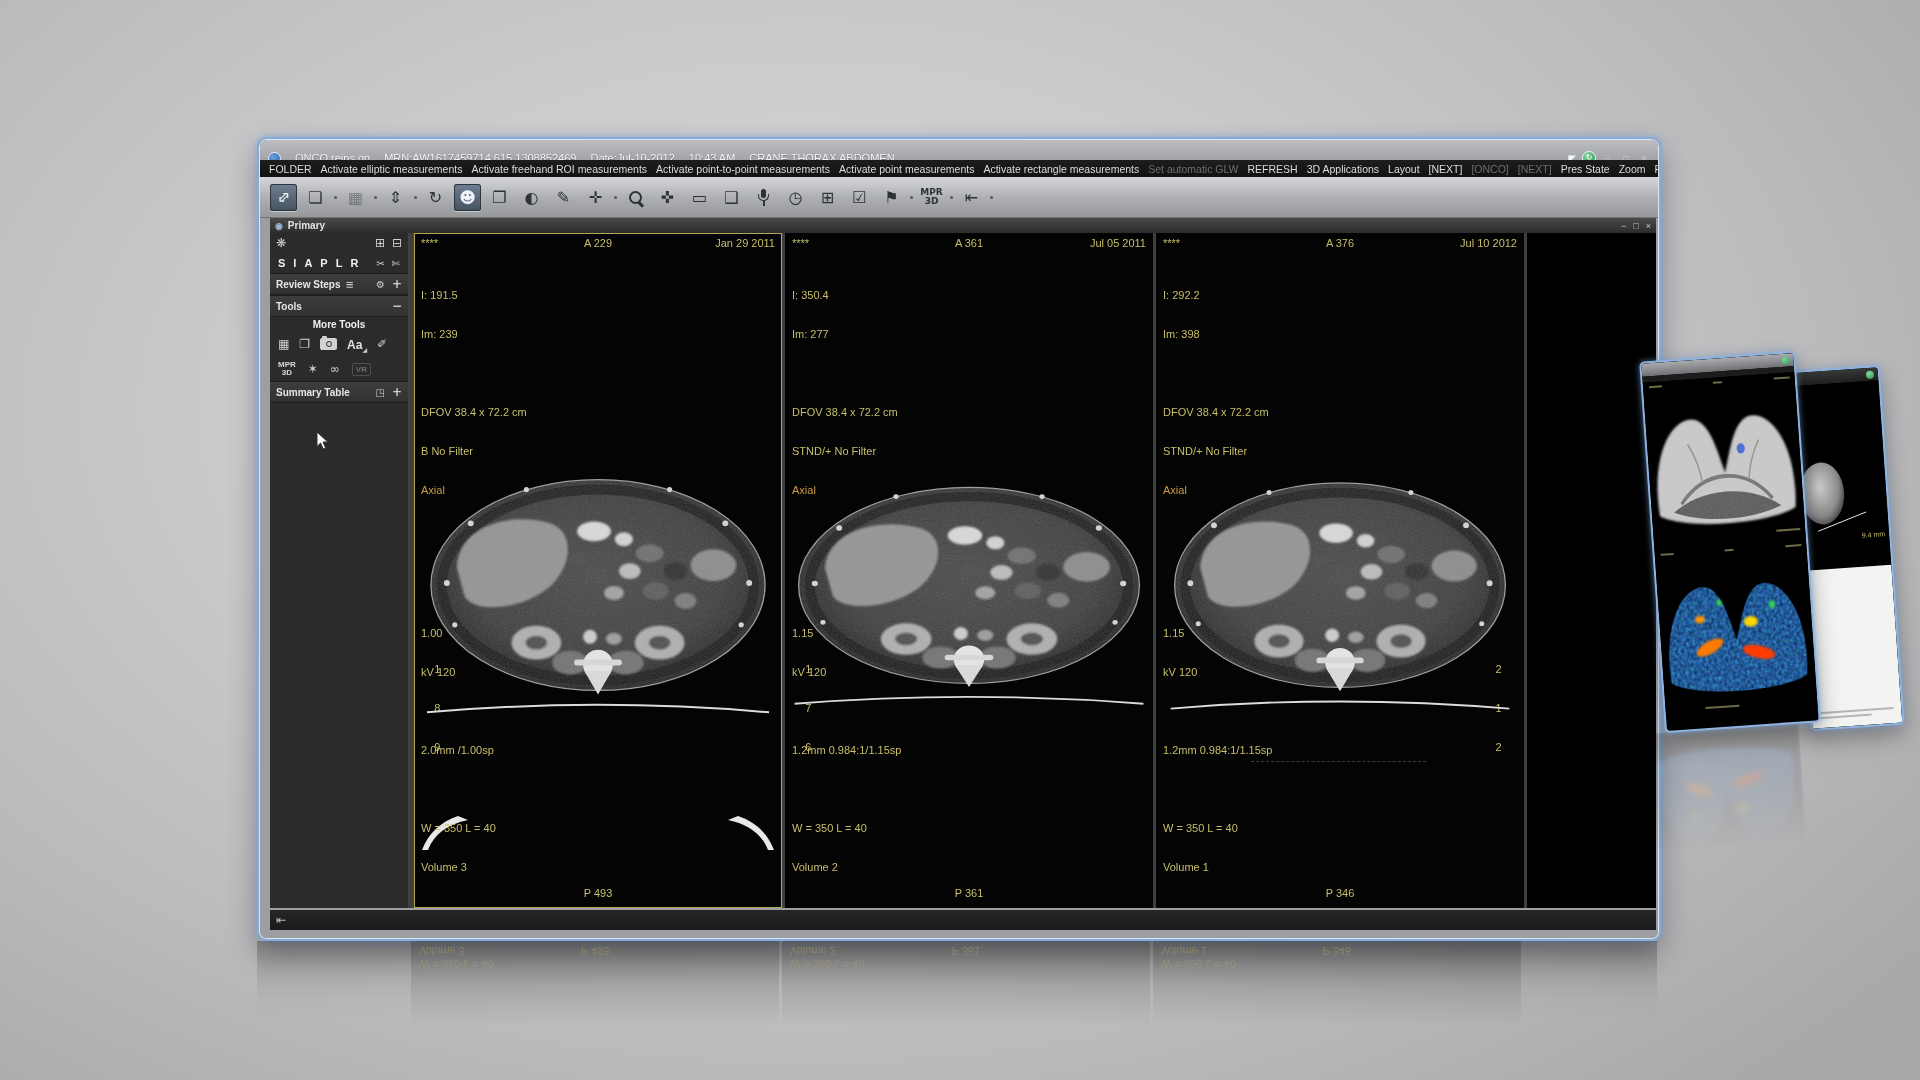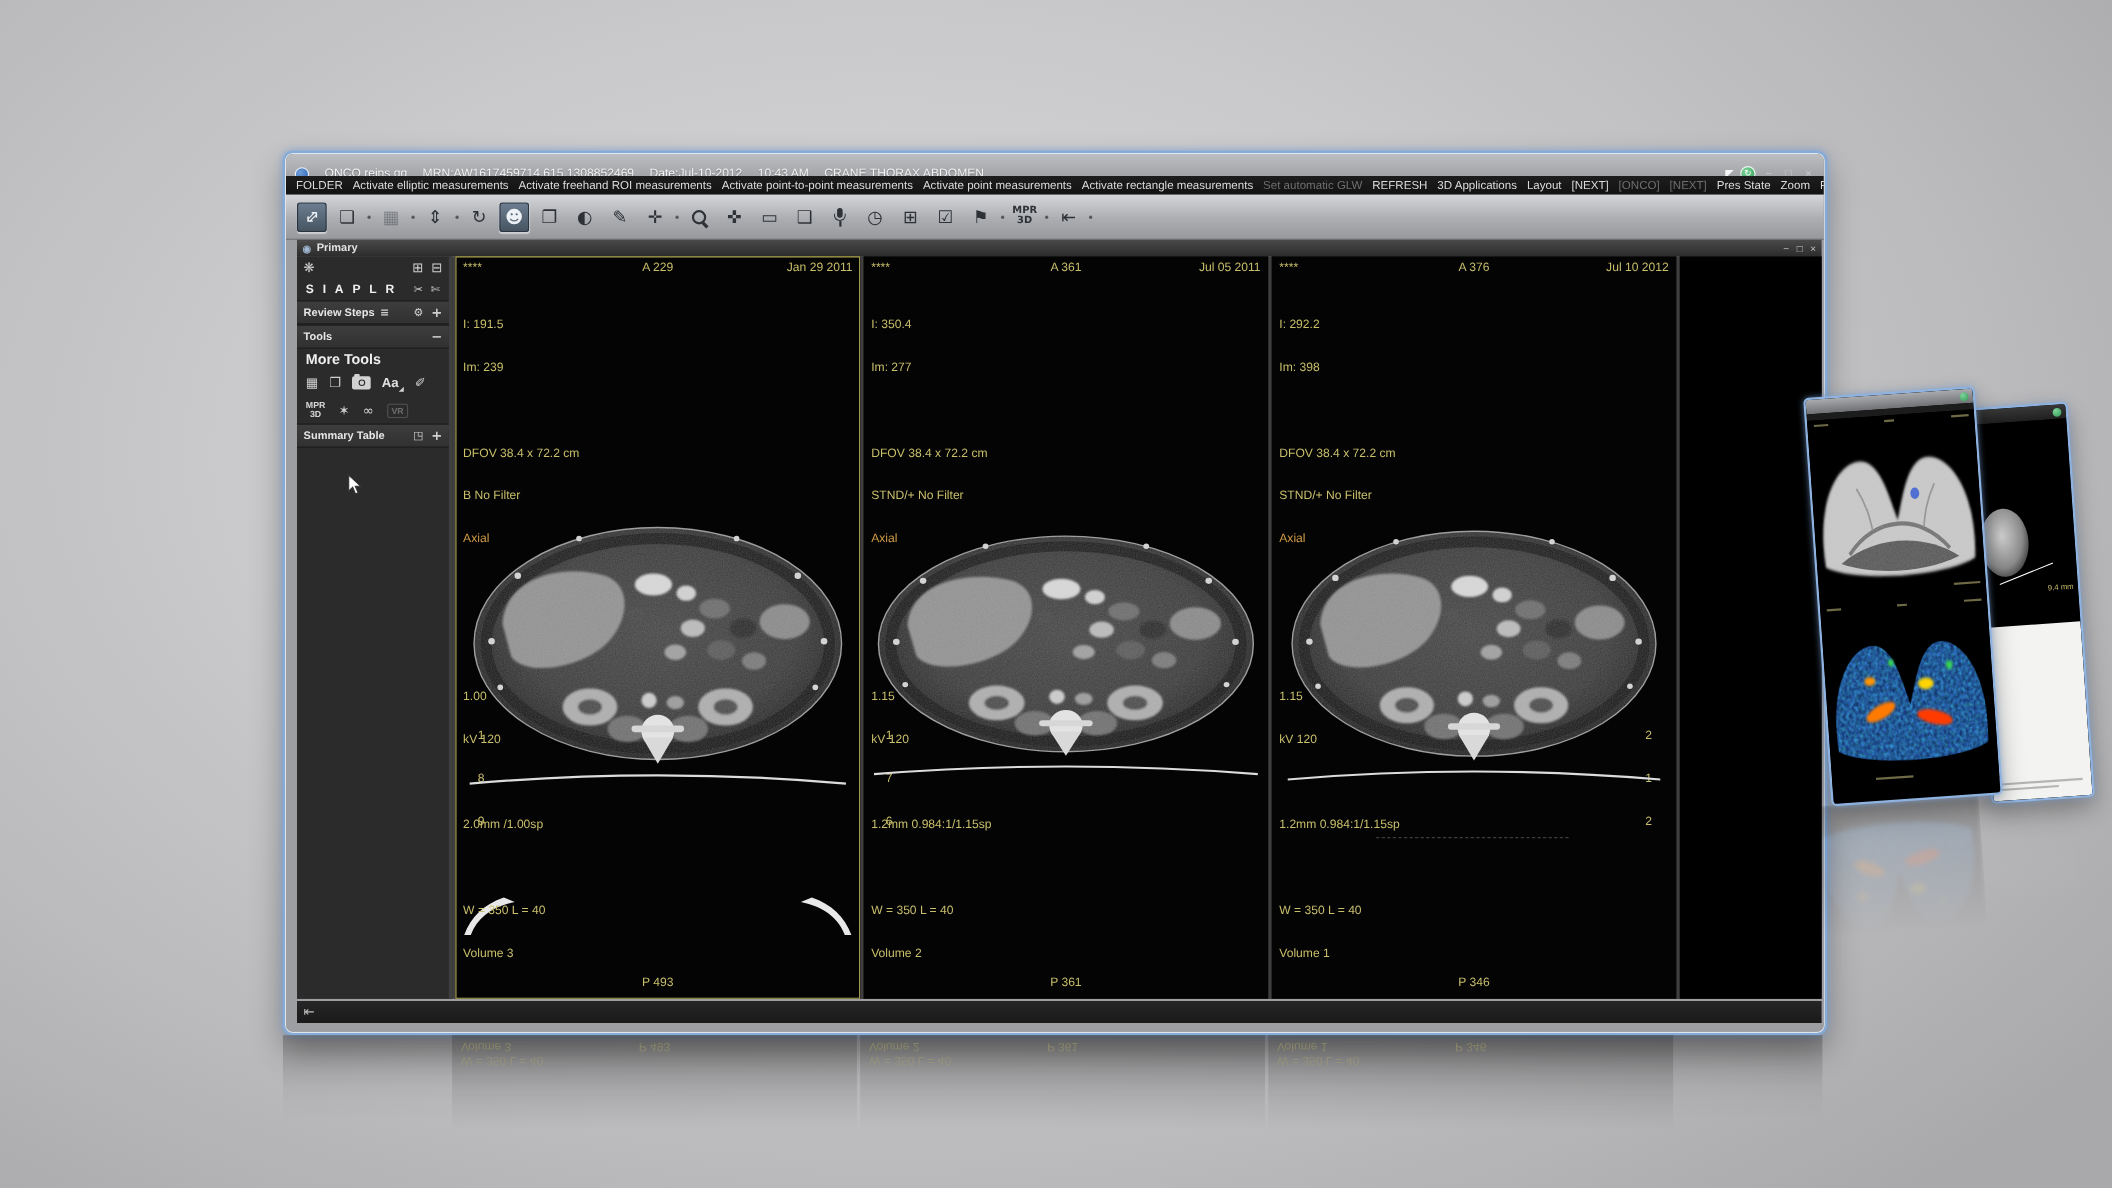--- a/index.html
+++ b/index.html
@@ -50,21 +50,21 @@
   
   .content{position:absolute;left:10px;right:2px;top:93px;height:675px;background:#3f3f3f}
   .sidebar{position:absolute;left:0;top:0;width:141px;height:100%;background:#2b2b2b;border-right:3px solid #3f3f3f;box-sizing:border-box;color:#d8d8d8}
   .srow{display:flex;align-items:center;padding:3px 6px;gap:6px}
   .shead{background:linear-gradient(#3d3d3d,#313131);border-top:1px solid #1d1d1d;border-bottom:1px solid #1d1d1d;
     font-size:10px;font-weight:bold;color:#e6e6e6;display:flex;align-items:center;gap:5px;padding:3px 6px}
   .sic{font-family:"DejaVu Sans",sans-serif;font-size:12px;color:#cfcfcf}
   .sic.sm{font-size:10px}
   .letters{display:flex;gap:8px;font-size:11px;font-weight:bold;color:#f0f0f0;padding:4px 8px;align-items:center}
   .mright{margin-left:auto;display:flex;gap:7px;align-items:center}
-  .moretools{display:block;text-align:left;font-size:13px;font-weight:bold;color:#efefef;padding:2px 8px 1px}
+  .moretools{display:block;text-align:center;font-size:10px;font-weight:bold;color:#efefef;padding:2px 8px 1px}
   .cam{position:relative;width:17px;height:12px;background:#d2d2d2;border-radius:2px}
   .cam i{position:absolute;left:5.5px;top:2.5px;width:6px;height:6px;border:1.5px solid #2c2c2c;border-radius:50%;box-sizing:border-box}
   .cam b{position:absolute;left:2px;top:-2px;width:5px;height:3px;background:#d2d2d2;border-radius:1px}
   .aa{font-size:12px;font-weight:bold;color:#e2e2e2}
   .caret{font-size:6px;color:#cfcfcf;vertical-align:bottom}
   .mprmini{font-size:8px;font-weight:bold;line-height:8px;color:#d8d8d8;text-align:center}
   .vrbox{font-size:8px;font-weight:bold;color:#9a9a9a;border:1px solid #6a6a6a;border-radius:2px;padding:1px 3px;opacity:.6}
   
   .vparea{position:absolute;left:144px;right:0;top:0;height:100%;background:#3f3f3f}
   .vp{position:absolute;top:0;height:675px;width:368px;background:#040404;overflow:hidden}

